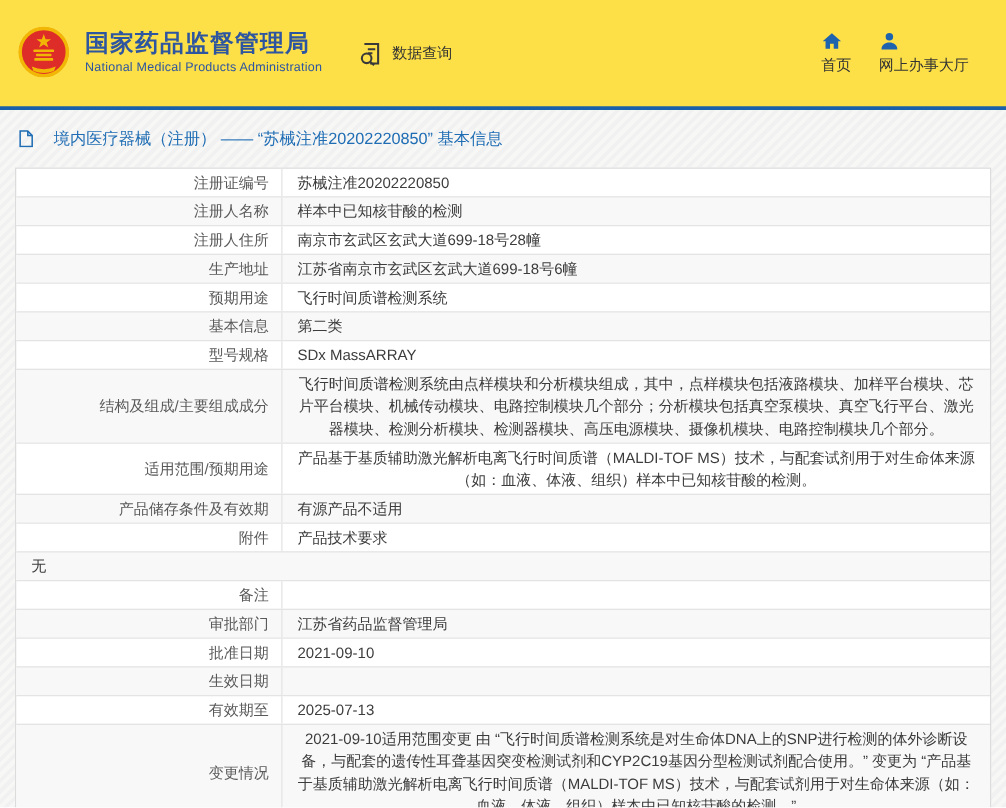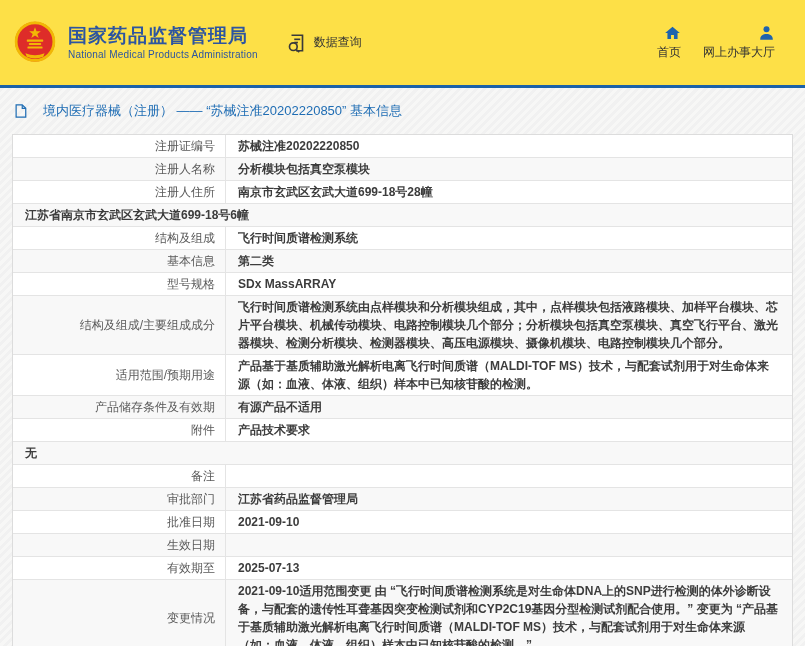--- a/index.html
+++ b/index.html
@@ -19,21 +19,21 @@
   .brand-cn { font-size: 19px; font-weight: bold; color: #2d55a0; letter-spacing: 1px; line-height: 22px; }
   .brand-en { font-size: 10px; color: #2d55a0; margin-top: 2px; letter-spacing: .2px; }
 
   .data-query { display: flex; align-items: center; gap: 6px; margin-left: 28px; cursor: pointer; }
   .data-query .dq-icon { width: 22px; height: 22px; }
   .data-query .dq-label { font-size: 12px; color: #333; font-weight: 500; }
 
   .header-spacer { flex: 1; }
 
   .top-nav { display: flex; gap: 22px; margin-right: 14px; }
-  .nav-item { display: flex; flex-direction: column; align-items: flex-end; gap: 3px; cursor: pointer; }
+  .nav-item { display: flex; flex-direction: column; align-items: flex-start; gap: 3px; cursor: pointer; }
   .nav-item svg { width: 17px; height: 16px; }
   .nav-item .nav-label { font-size: 12px; color: #333; white-space: nowrap; }
 
   
   .content {
     flex: 1; overflow: hidden;
     background: repeating-linear-gradient(135deg, #f1f1f1 0px, #f1f1f1 3px, #f7f7f6 3px, #f7f7f6 6px);
     padding: 12px 12px 0 12px;
   }
   .breadcrumb {
@@ -45,21 +45,21 @@
   
   .info-table { background: #fff; border: 1px solid #dcdcdc; width: 781px; }
   .row { display: flex; align-items: stretch; }
   .row + .row { border-top: 1px solid #e4e4e4; }
   .row:nth-child(even) { background: #f8f8f8; }
   .cell { display: flex; align-items: center; font-size: 12px; line-height: 18px; padding: 2px 12px; }
   .cell.label {
     width: 213px; flex-shrink: 0; justify-content: flex-end; text-align: center;
     color: #595959; border-right: 1px solid #e4e4e4; padding-right: 10px; min-height: 22px;
   }
-  .cell.value { flex: 1; color: #3c3c3c; text-align: left; word-break: break-all; font-weight: bold; }
+  .cell.value { flex: 1; color: #3c3c3c; text-align: center; word-break: break-all; }
 </style>
 </head>
 <body>
 
 <div class="page">
 
   <div class="header">
     <div class="logo">
       <svg class="emblem" viewBox="0 0 64 70">
         <circle cx="32" cy="33" r="29" fill="#de2c29"></circle>
@@ -121,31 +121,32 @@
     </div>
 
     <div class="info-table">
 
       <div class="row">
         <div class="cell label">注册证编号</div>
         <div class="cell value">苏械注准20202220850</div>
       </div>
       <div class="row">
         <div class="cell label">注册人名称</div>
-        <div class="cell value">分析模块包括真空泵模块</div>
+        <div class="cell value">样本中已知核苷酸的检测</div>
       </div>
       <div class="row">
         <div class="cell label">注册人住所</div>
         <div class="cell value">南京市玄武区玄武大道699-18号28幢</div>
       </div>
       <div class="row">
+        <div class="cell label">生产地址</div>
         <div class="cell value">江苏省南京市玄武区玄武大道699-18号6幢</div>
       </div>
       <div class="row">
-        <div class="cell label">结构及组成</div>
+        <div class="cell label">预期用途</div>
         <div class="cell value">飞行时间质谱检测系统</div>
       </div>
       <div class="row">
         <div class="cell label">基本信息</div>
         <div class="cell value">第二类</div>
       </div>
       <div class="row">
         <div class="cell label">型号规格</div>
         <div class="cell value">SDx MassARRAY</div>
       </div>

